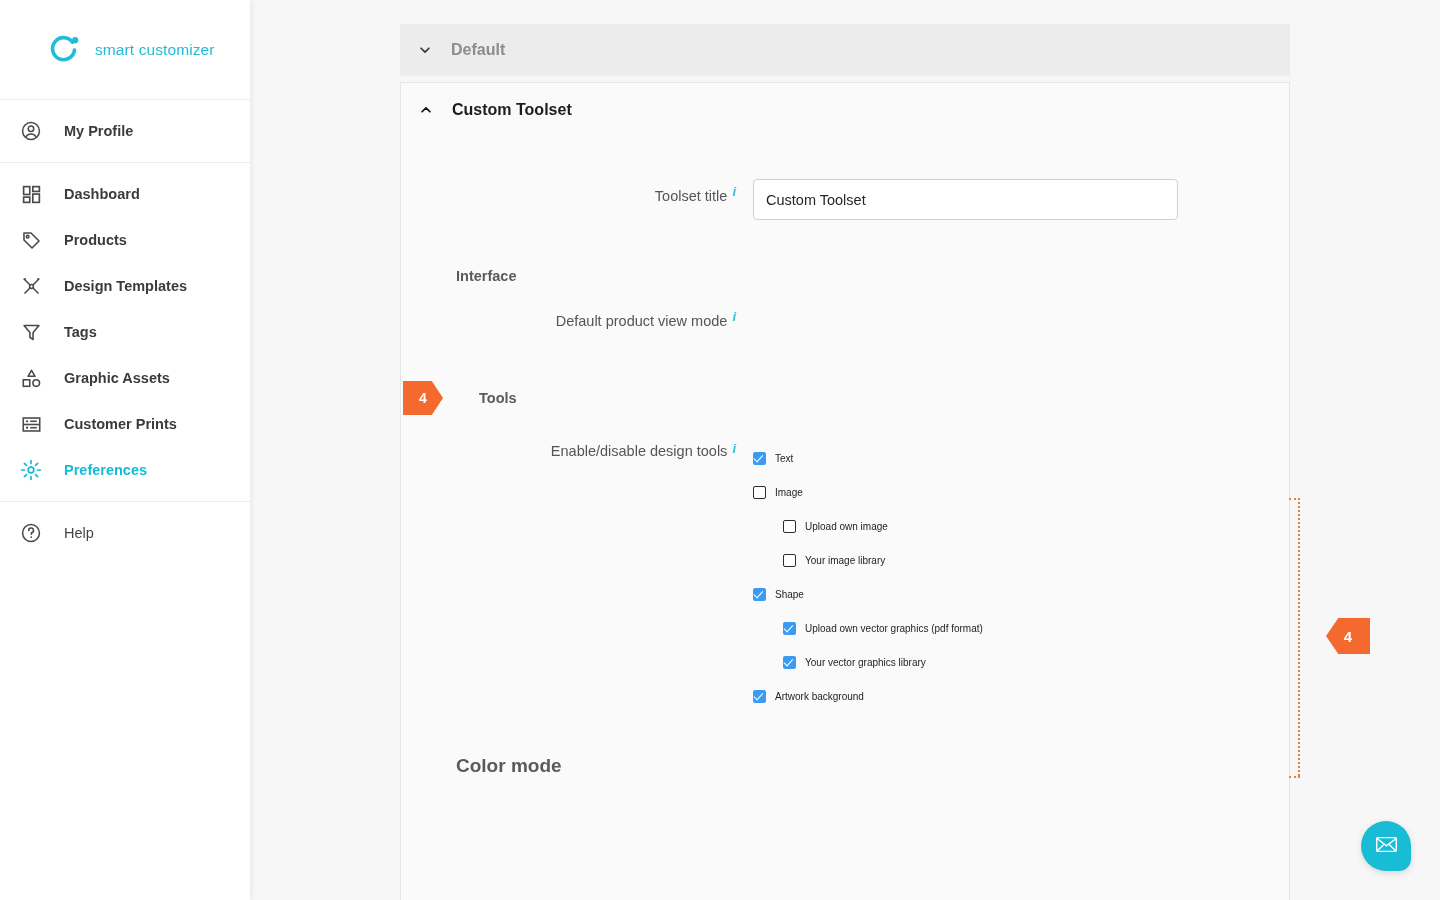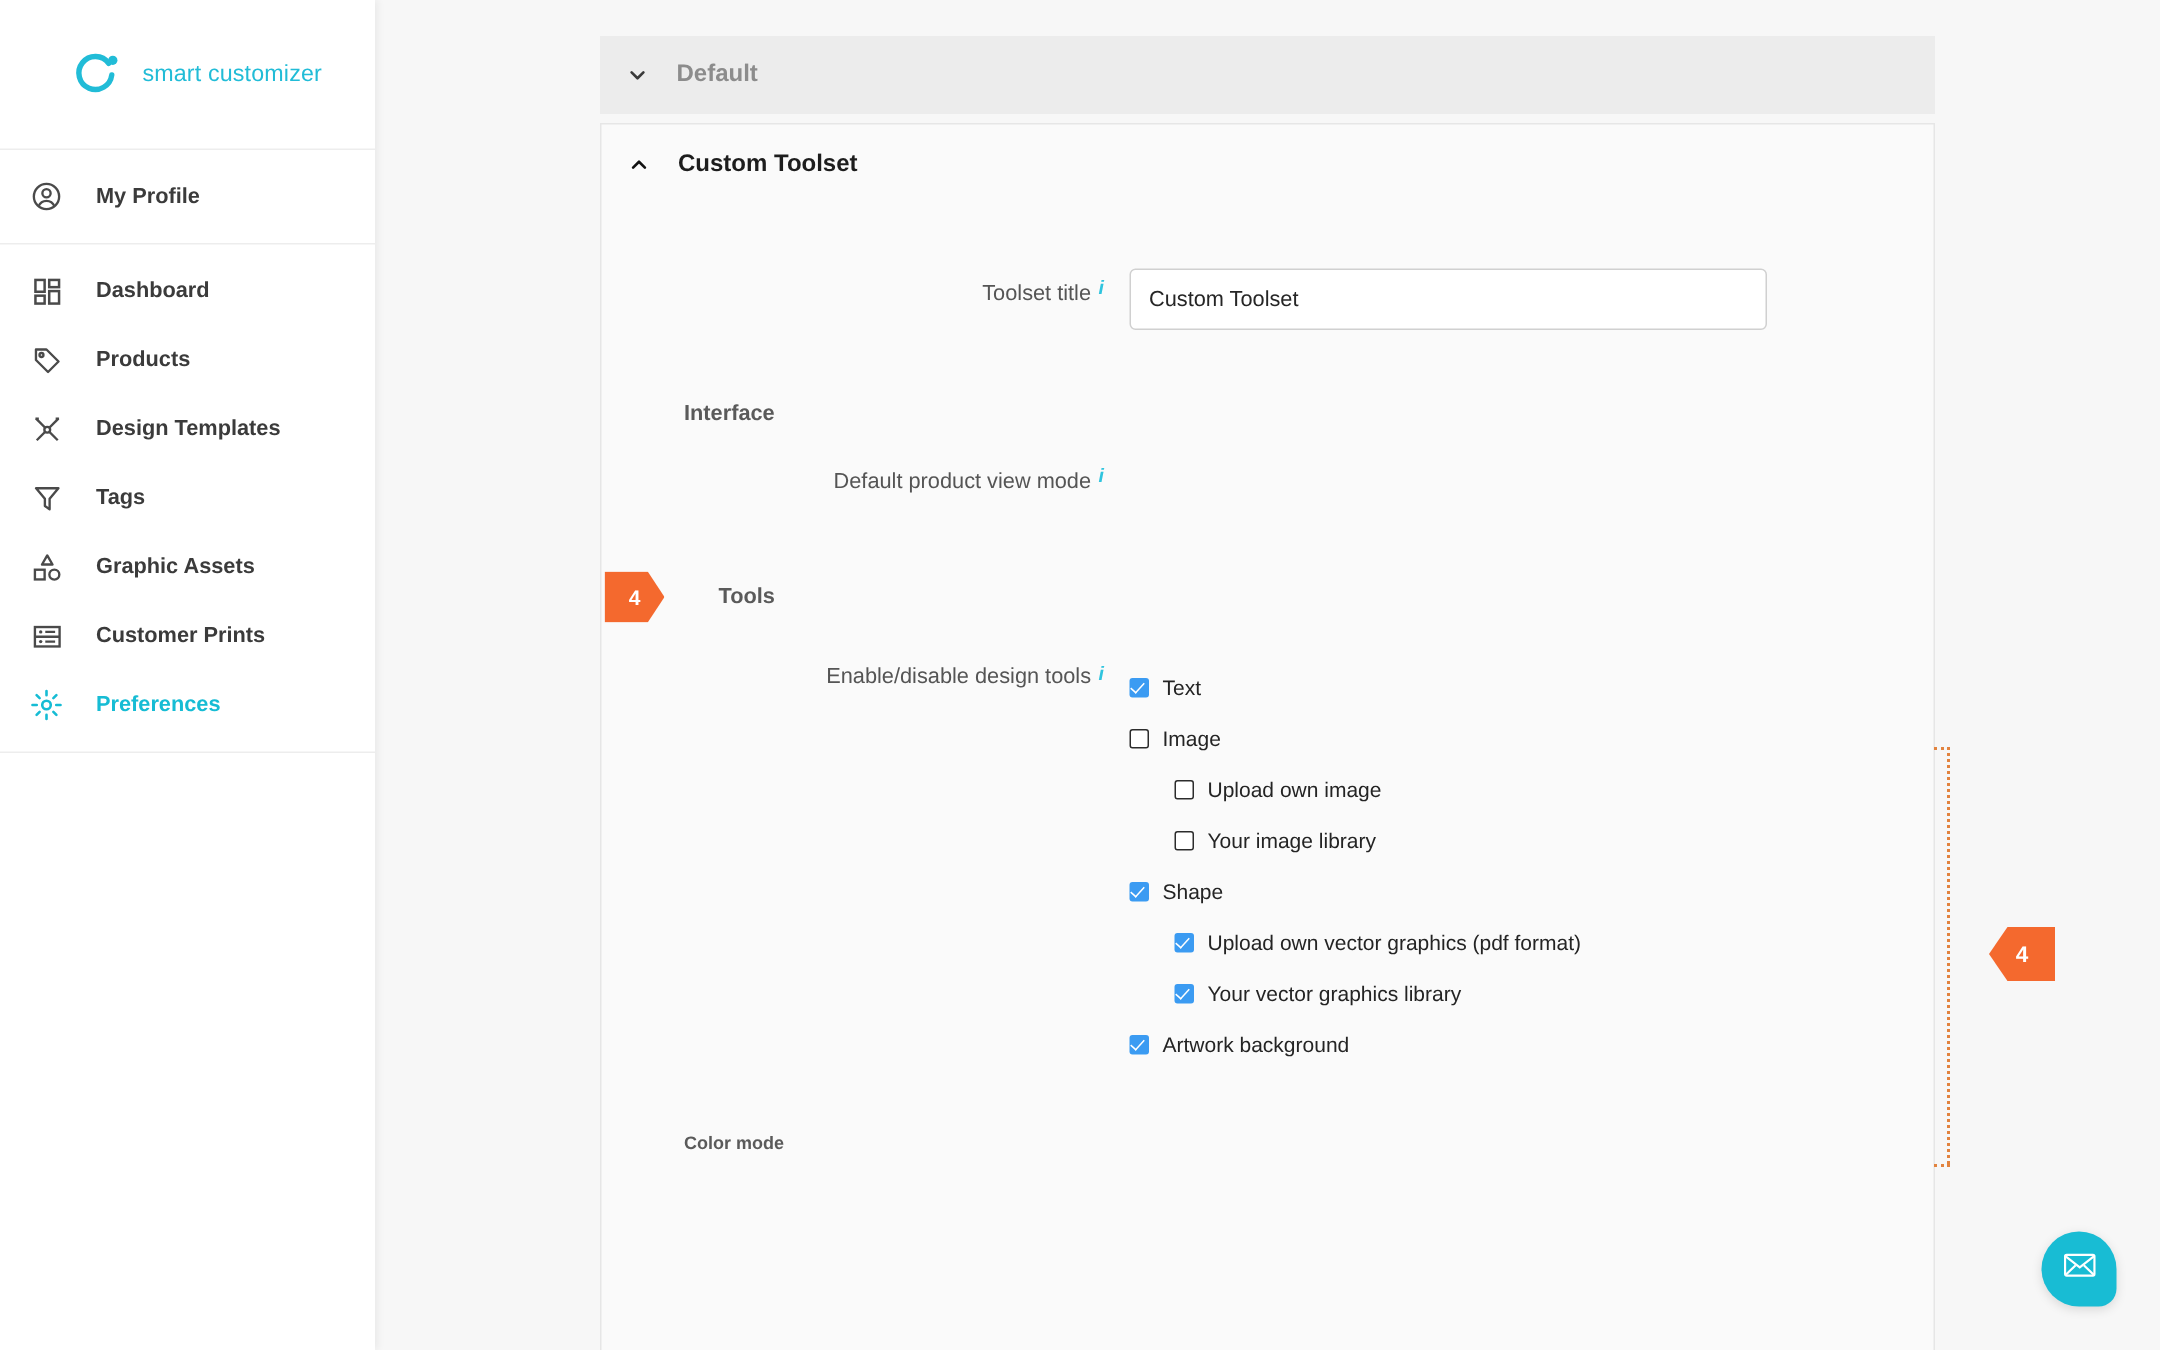--- a/index.html
+++ b/index.html
@@ -123,41 +123,41 @@
   .chk-row { display: flex; align-items: center; height: 34px; gap: 9px; cursor: pointer; }
   .chk-row.indent { padding-left: 30px; }
   .cb { width: 13px; height: 13px; flex: 0 0 13px; border-radius: 2px; position: relative; }
   .cb.off { border: 1.5px solid #2c2c2c; background: #fff; }
   .cb.on { background: #3b9bf2; }
   .cb.on::after {
     content: ""; position: absolute; left: 3.4px; top: 1px;
     width: 4px; height: 7.5px; border: solid #fff;
     border-width: 0 1.8px 1.8px 0; transform: rotate(42deg);
   }
-  .chk-label { font-size: 14px; color: #242424; }
+  .chk-label { font-size: 10px; color: #242424; }
 
   
   .annot { position: absolute; left: 1048px; top: 498px; }
   .annot-line {
     position: absolute; left: 0; top: 0; width: 1px; height: 278px;
     border-left: 2px dotted #e2833f;
   }
   .annot-cap { position: absolute; left: -9px; width: 11px; height: 0; border-top: 2px dotted #e2833f; }
   .annot-cap.top { top: 0; }
   .annot-cap.bot { top: 278px; }
   .badge-left {
     position: absolute; left: 28px; top: 120px;
     width: 44px; height: 36px; background: #f4692e;
     clip-path: polygon(28% 0, 100% 0, 100% 100%, 28% 100%, 0 50%);
     display: flex; align-items: center; justify-content: center;
     color: #fff; font-size: 15px; font-weight: 700;
     filter: drop-shadow(0 0 4px rgba(244,105,46,.32));
   }
 
-  .color-mode { margin-top: 42px; padding-left: 55px; font-size: 12px; font-weight: 700; color: #5a5a5a; }
+  .color-mode { margin-top: 42px; padding-left: 55px; font-size: 19px; font-weight: 700; color: #5a5a5a; }
 
   
   .chat-btn {
     position: absolute; right: 29px; bottom: 29px;
     width: 50px; height: 50px; background: #18bcd4;
     border-radius: 50% 50% 12px 50%;
     display: flex; align-items: center; justify-content: center;
     cursor: pointer; box-shadow: 0 2px 7px rgba(0,0,0,.13);
   }
 </style>
@@ -266,20 +266,32 @@
           <svg width="22" height="22" viewBox="0 0 24 24" fill="none" stroke="#16bcd4" stroke-width="1.9">
             <circle cx="12" cy="12" r="3.1"></circle>
             <path d="M12 1.8v3.1M12 19.1v3.1M1.8 12h3.1M19.1 12h3.1M4.8 4.8l2.2 2.2M17 17l2.2 2.2M19.2 4.8 17 7M7 17l-2.2 2.2" stroke-linecap="round"></path>
           </svg>
         </span>
         <span>Preferences</span>
       </div>
 
     </div>
 
+    <div class="nav-group">
+      <div class="nav-item light">
+        <span class="ico">
+          <svg width="22" height="22" viewBox="0 0 24 24" fill="none" stroke="#4a4a4a" stroke-width="1.7">
+            <circle cx="12" cy="12" r="9.2"></circle>
+            <path d="M9.5 9.2a2.6 2.6 0 1 1 3 2.6v1.6" stroke-linecap="round"></path>
+            <circle cx="12.2" cy="16.6" r=".95" fill="#4a4a4a" stroke="none"></circle>
+          </svg>
+        </span>
+        <span>Help</span>
+      </div>
+    </div>
 
   </aside>
 
   <main class="main">
     <div class="cards">
 
       <section class="card card-collapsed">
         <span class="chev">
           <svg width="14" height="14" viewBox="0 0 16 16" fill="none" stroke="#3a3a3a" stroke-width="2" stroke-linecap="round" stroke-linejoin="round">
               <path d="M3.5 6 8 10.5 12.5 6"></path>

